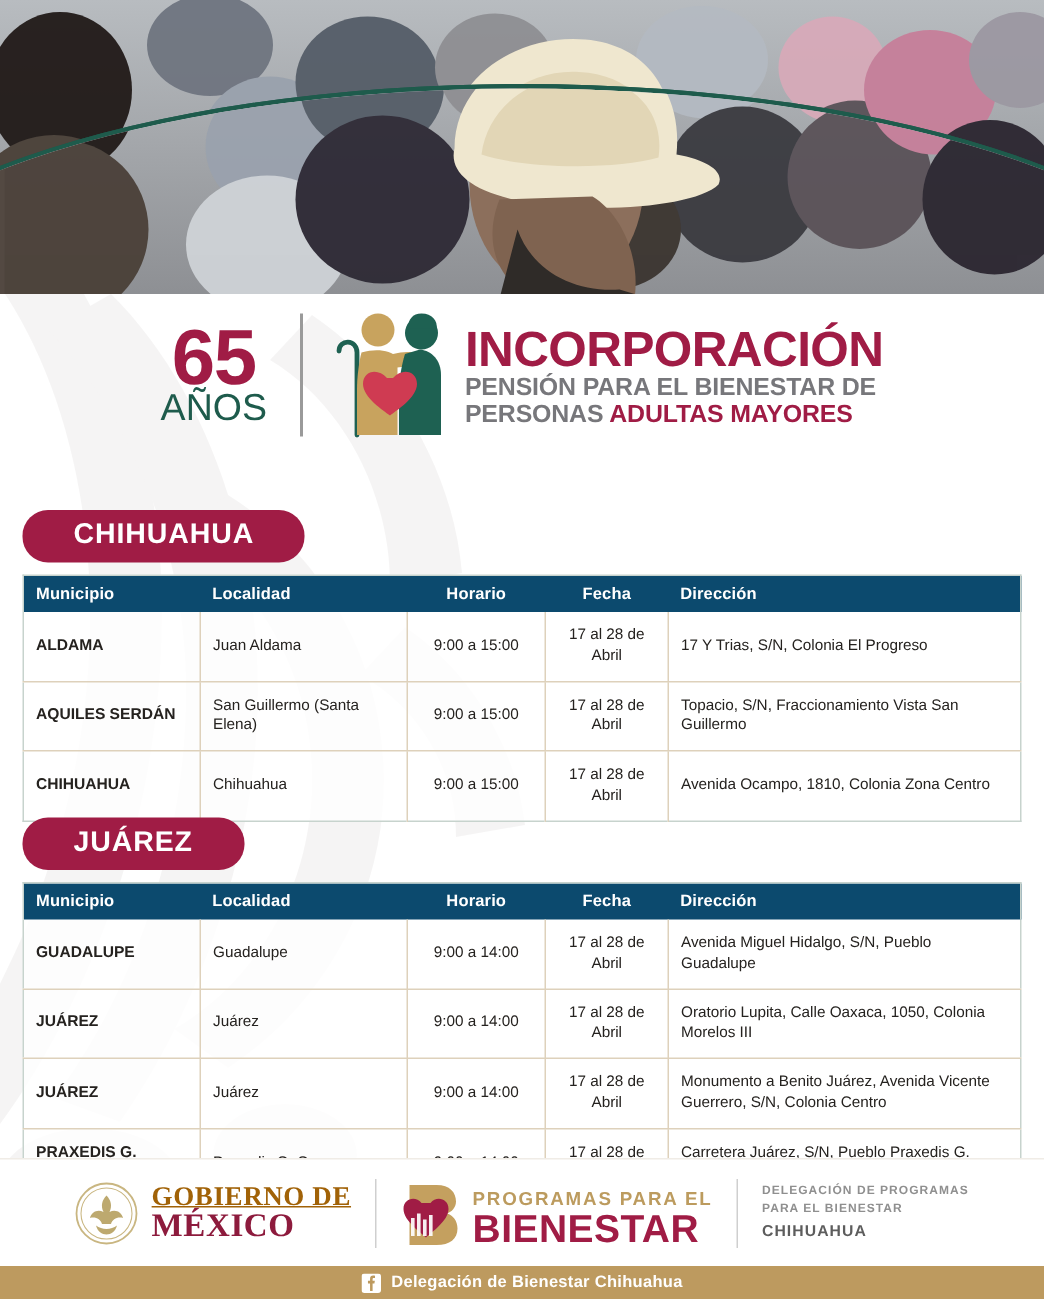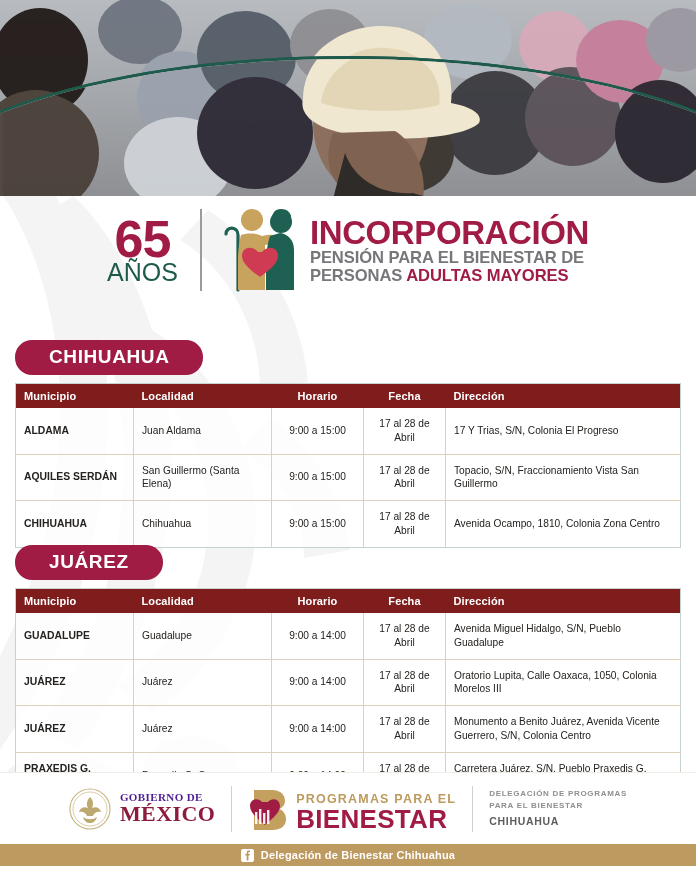--- a/index.html
+++ b/index.html
@@ -152,21 +152,21 @@
   table.sched {
     width: 666px;
     margin-left: 15px;
     margin-top: 8px;
     border-collapse: collapse;
     background: rgba(255,255,255,0.82);
     border: 1px solid #c7d3cd;
     table-layout: fixed;
   }
   table.sched thead th {
-    background: #7f1d1d;
+    background: #0c4a6e;
     color: #ffffff;
     font-size: 11px;
     font-weight: bold;
     text-align: left;
     padding: 6px 8px 6px 8px;
     letter-spacing: 0.1px;
   }
   table.sched thead th.c { text-align: center; }
   table.sched tbody td {
     font-size: 10.2px;
@@ -202,21 +202,21 @@
     justify-content: center;
     border-top: 1px solid #f0ece6;
   }
   #footer-inner { display: flex; align-items: center; }
   .fdiv { width: 1px; height: 46px; background: #cfcfcf; margin: 0 16px; }
 
   #gob-logo { display: flex; align-items: center; gap: 9px; }
   #gob-text { line-height: 1.02; }
   #gob-line1 {
     font-family: "Liberation Serif", serif;
-    font-size: 11px; font-weight: bold; color: #4c1d95; letter-spacing: 0.4px;
+    font-size: 18px; font-weight: bold; color: #a16207; letter-spacing: 0.4px; text-decoration: underline;
   }
   #gob-line2 {
     font-family: "Liberation Serif", serif;
     font-size: 22px; font-weight: bold; color: #8d1b3d; letter-spacing: 0.4px;
   }
 
   #prog-logo { display: flex; align-items: flex-end; gap: 8px; }
   #prog-text { line-height: 1.0; }
   #prog-line1 { font-size: 12.5px; font-weight: bold; color: #bc9b5e; letter-spacing: 1.2px; }
   #prog-line2 { font-size: 26px; font-weight: bold; color: #a01c45; letter-spacing: 0.3px; }

